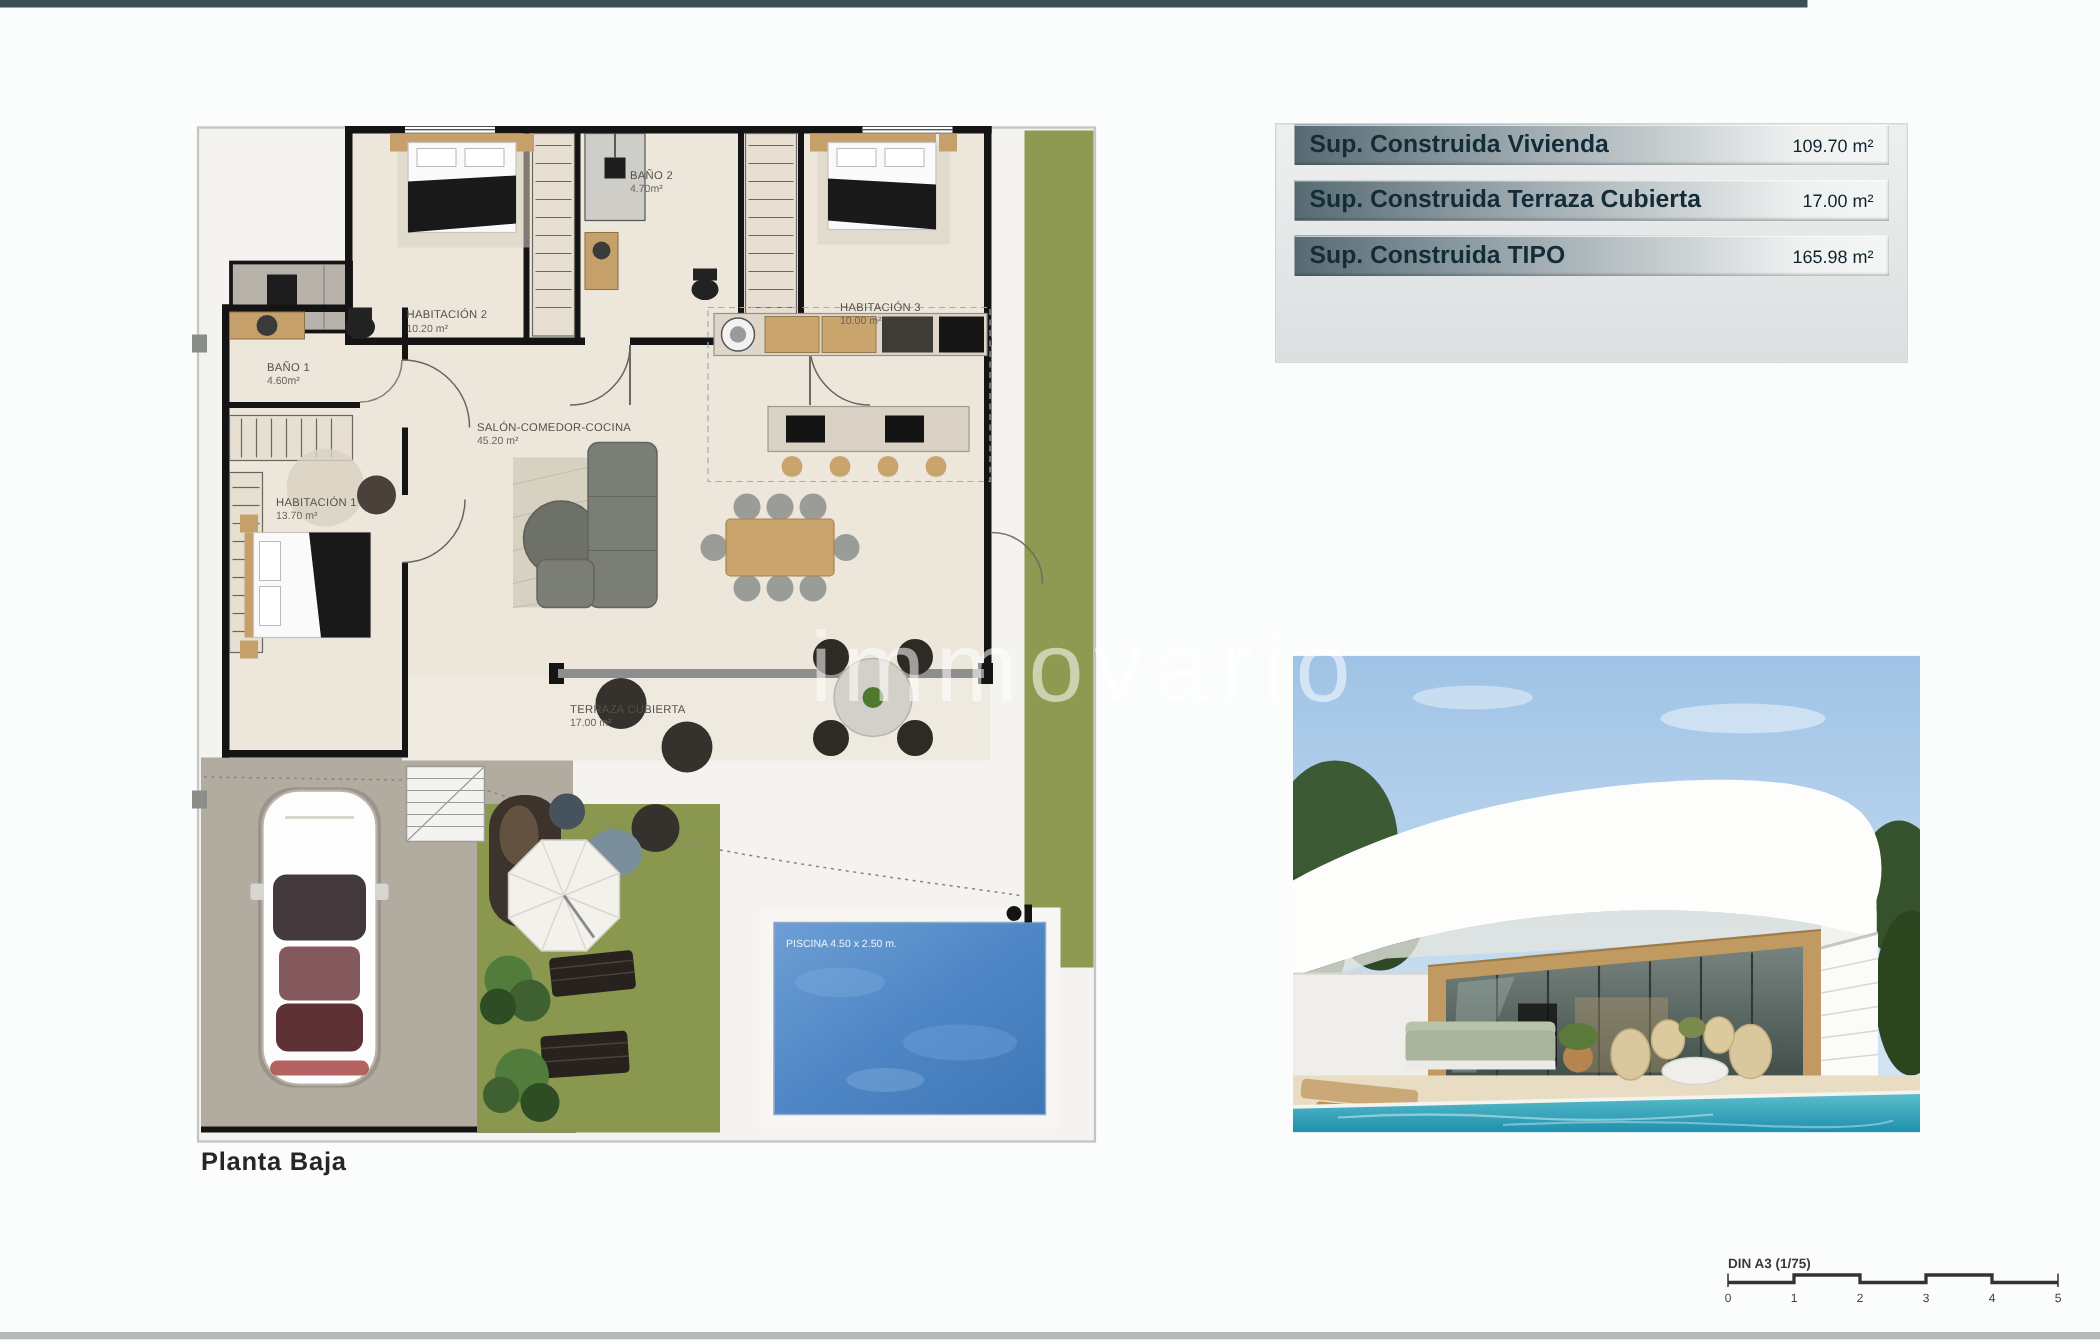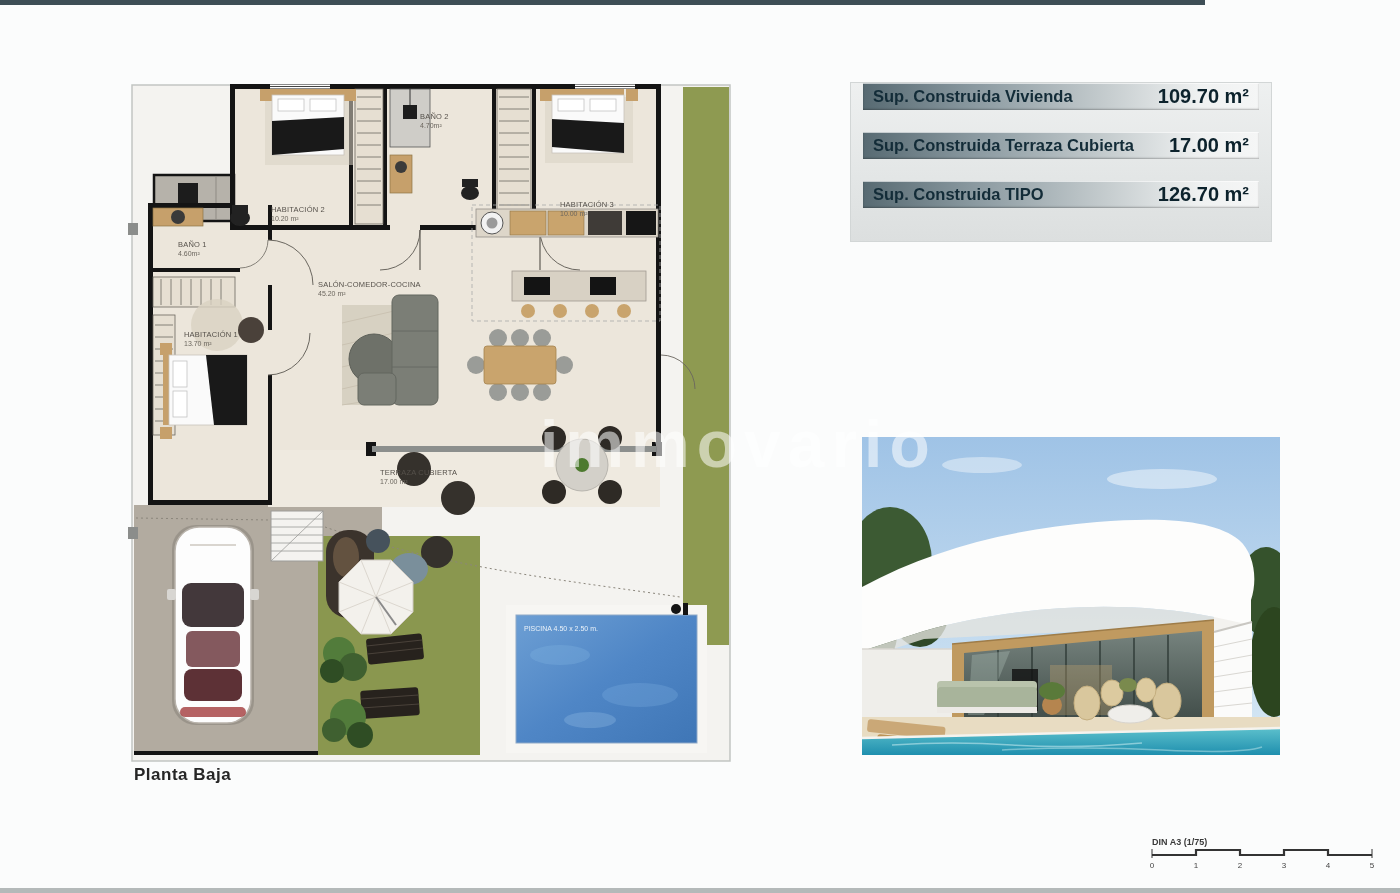--- a/index.html
+++ b/index.html
@@ -15,34 +15,34 @@
 
   .info-panel{
     position:absolute;left:850px;top:82px;width:422px;height:160px;
     background:linear-gradient(180deg,#eef0f0 0%,#e3e6e6 60%,#dcdfdf 100%);
     border:1px solid #d2d6d6;box-sizing:border-box;
   }
   .info-title{
     margin:9px 0 8px 22px;font-size:34px;font-weight:800;color:#3c5866;letter-spacing:-1px;
   }
   .info-row{
-    position:relative;margin:0 12px 22px 12px;height:27px;
+    position:relative;margin:0 12px 10px 12px;height:27px;
     background:linear-gradient(90deg,#576a72 0%,#8a99a0 28%,#c6cdcf 62%,#eff1f1 85%,#f5f6f6 100%);
     box-shadow:inset 0 1px 0 rgba(255,255,255,.65), inset 0 -1px 2px rgba(0,0,0,.28);
     display:flex;align-items:center;justify-content:space-between;
     padding:0 10px;box-sizing:border-box;text-align:right;
   }
   .info-label{font-size:16.5px;font-weight:bold;color:#132c38;}
-  .info-value{font-size:20px;font-weight:bold;color:#0c222c;}
+  .info-value{font-size:12px;font-weight:normal;color:#0c222c;}
 
   .photo-wrap{position:absolute;left:862px;top:437px;width:418px;height:318px;overflow:hidden;}
 
   .watermark{
     position:absolute;left:540px;top:406px;width:660px;
-    font-size:66px;font-weight:700;color:rgba(255,255,255,0.55);
+    font-size:66px;font-weight:400;color:rgba(255,255,255,0.55);
     letter-spacing:7px;z-index:20;pointer-events:none;
   }
   .scalebar{position:absolute;left:1140px;top:834px;width:245px;height:45px;text-align:center;}
 
   svg text{font-family:"Liberation Sans",sans-serif;}
   .room-label{font-size:7.5px;fill:#55504a;letter-spacing:.2px;}
   .room-area{font-size:7px;fill:#6b665e;}
   .pool-label{font-size:7px;fill:#eaf2f9;}
   .scale-label{font-size:9px;font-weight:bold;fill:#3a3a3a;}
   .scale-num{font-size:8px;fill:#444;}
@@ -397,21 +397,21 @@
   <div class="info-row">
     <span class="info-label">Sup. Construida Vivienda</span>
     <span class="info-value">109.70 m²</span>
   </div>
   <div class="info-row">
     <span class="info-label">Sup. Construida Terraza Cubierta</span>
     <span class="info-value">17.00 m²</span>
   </div>
   <div class="info-row">
     <span class="info-label">Sup. Construida TIPO</span>
-    <span class="info-value">126.70 m²</span>
+    <span class="info-value">165.98 m²</span>
   </div>
 </div>
 
 <div class="photo-wrap">
 <svg viewBox="0 0 418 318" width="418" height="318">
   <defs>
     <linearGradient id="sky" x1="0" y1="0" x2="0" y2="1">
       <stop offset="0" stop-color="#9fc3e6"></stop>
           <stop offset="1" stop-color="#d8e9f5"></stop>
     </linearGradient>

